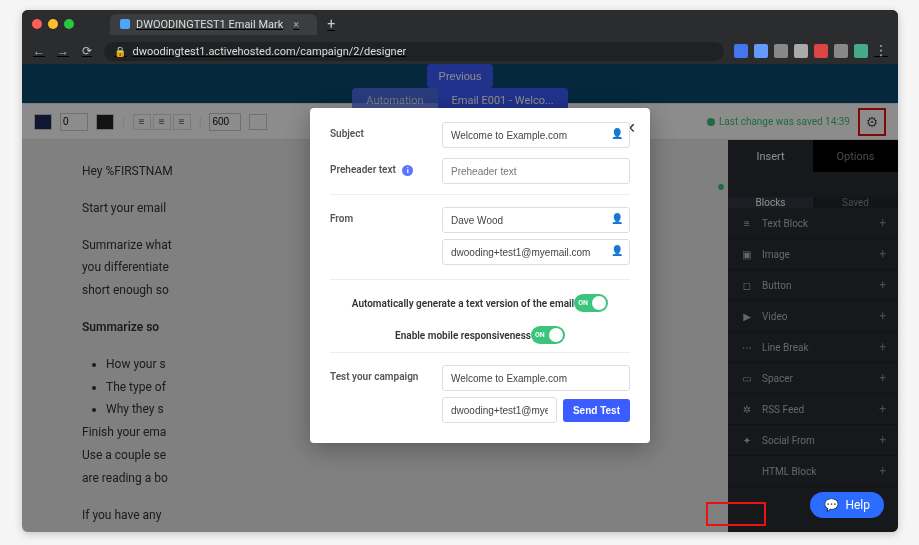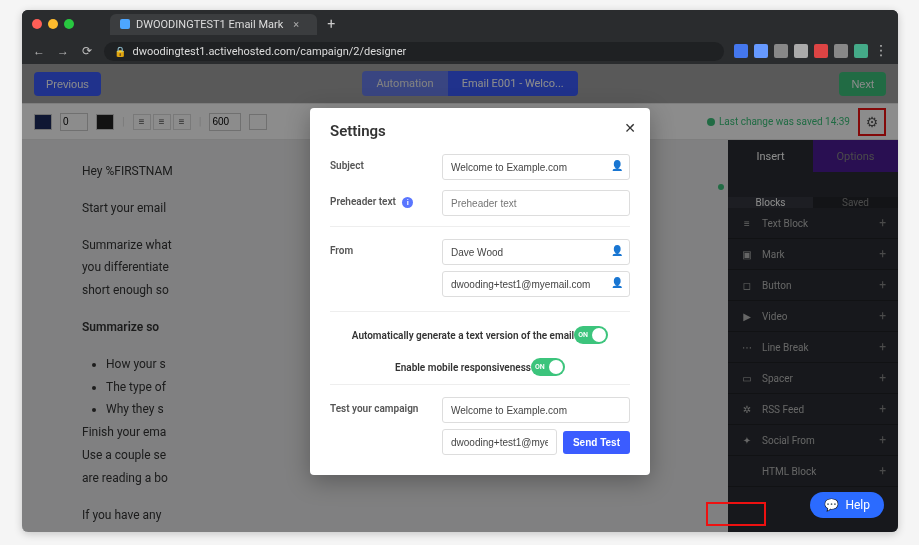--- a/index.html
+++ b/index.html
@@ -1,33 +1,33 @@
 <!DOCTYPE html>
 <html><head>
 <meta charset="utf-8">
 <style>
   * { box-sizing: border-box; margin: 0; padding: 0; }
   body { font-family: -apple-system, BlinkMacSystemFont, "Segoe UI", Roboto, sans-serif; background: #f5f5f5; width: 919px; height: 545px; overflow: hidden; position: relative; }
-  .browser-frame { position: absolute; top: 10px; left: 22px; width: 876px; height: 522px; background: #2a2c2e; border-radius: 6px; box-shadow: 0 2px 8px rgba(0,0,0,.2); overflow: hidden; }
+  .browser-frame { position: absolute; top: 10px; left: 22px; width: 876px; height: 522px; background: #2a2c2e; border-radius: 6px; box-shadow: 0 2px 8px rgba(0,0,0,.2); overflow: hidden; text-decoration: underline; }
   .titlebar { height: 28px; background: #2a2c2e; display: flex; align-items: center; padding: 0 10px; }
   .win-dot { width: 10px; height: 10px; border-radius: 50%; margin-right: 6px; }
   .red { background:#ff5f57;} .yel{background:#febc2e;} .grn{background:#28c840;}
   .tab { margin-left: 30px; background: #3b3d3f; color:#ddd; font-size:11px; padding:4px 18px 4px 10px; border-radius:6px 6px 0 0; position:relative; display:flex; align-items:center; gap:6px;}
   .tab .favicon{width:10px;height:10px;background:#4da6ff;border-radius:2px;}
   .tab .x{color:#aaa;font-size:11px;margin-left:4px;}
   .plus-tab{color:#ccc;margin-left:10px;font-size:14px;}
   .addrbar { height: 26px; background:#2a2c2e; display:flex; align-items:center; padding:0 10px; gap:10px; }
   .navico{color:#bbb;font-size:12px; width:14px; text-align:center;}
   .url { flex:1; background:#1f2123; border-radius:12px; font-size:11px; color:#ddd; padding:3px 10px; display:flex; align-items:center; gap:6px;}
   .url .lock{font-size:10px;color:#bbb;}
   .ext-icons{display:flex;gap:6px;}
   .ext-icons span{width:14px;height:14px;border-radius:2px;display:inline-block;}
   .content { position:absolute; top:54px; left:0; right:0; bottom:0; background:#f4f5f7; }
   .overlay-dim { position:absolute; inset:0; background:rgba(0,0,0,.45); z-index:5; }
-  .topbar1 { height:40px; background:#a3a3a3; display:flex; align-items:center; justify-content:space-between; padding:0 12px; border-bottom:1px solid #e5e5e5;}
+  .topbar1 { height:40px; background:#0c4a6e; display:flex; align-items:center; justify-content:space-between; padding:0 12px; border-bottom:1px solid #e5e5e5;flex-direction:column;}
   .btn { border:none; border-radius:4px; font-size:11px; padding:6px 12px; cursor:pointer;}
   .btn-prev{background:#3b5cff;color:#fff;}
   .pill-group{display:flex;gap:0;}
   .pill{background:#3b5cff;color:#fff;font-size:11px;padding:6px 14px;}
   .pill.light{background:#5a76ff;opacity:.8;}
   .pill:first-child{border-radius:4px 0 0 4px;}
   .pill:last-child{border-radius:0 4px 4px 0;}
   .right-btns{display:flex;gap:8px;}
   .btn-save{background:#3b5cff;color:#fff;}
   .btn-next{background:#3cc47c;color:#fff;}
@@ -40,21 +40,21 @@
   .align-btns span{width:18px;height:16px;border:1px solid #ddd;display:inline-flex;align-items:center;justify-content:center;font-size:10px;}
   .saved-text{color:#3cc47c;font-size:10px;display:flex;align-items:center;gap:4px;}
   .gear-box{width:28px;height:28px;border:2px solid #e11;display:flex;align-items:center;justify-content:center;font-size:14px;color:#555;margin-left:8px;}
   .editor-body{position:absolute;top:76px;left:0;right:0;bottom:0;display:flex;}
   .canvas{flex:1;background:#e9eaec;padding:20px 60px;font-size:12px;color:#333;line-height:1.9;}
   .canvas p{margin-bottom:14px;}
   .canvas strong{font-weight:600;}
   .canvas ul{margin-left:24px;margin-bottom:0;}
   .sidebar{width:170px;background:#2a2d33;color:#ccc;font-size:10px;display:flex;flex-direction:column;}
   .side-tabs{display:flex;height:32px;}
-  .side-tab{flex:1;display:flex;align-items:center;justify-content:center;color:#888;background:#4c1d95;font-size:11px;}
+  .side-tab{flex:1;display:flex;align-items:center;justify-content:center;color:#888;background:#000000;font-size:11px;}
   .side-tab.active{color:#fff;background:#2a2d33;}
   .side-subtabs{display:flex;height:28px;margin-top:8px;align-items:flex-end;}
   .side-subtab{flex:1;display:flex;align-items:center;justify-content:center;color:#888;background:#24262b;font-size:10px;}
   .side-subtab.active{background:#353840;color:#fff;}
   .block-item{display:flex;align-items:center;justify-content:space-between;padding:8px 12px;border-bottom:1px solid #1f2126;color:#bbb;}
   .block-item .lbl{display:flex;align-items:center;gap:8px;}
   .block-item .ico{width:14px;display:inline-block;text-align:center;}
   .block-item .plus{color:#888;font-size:12px;}
   .green-dot{width:6px;height:6px;background:#3cc47c;border-radius:50%;position:absolute;left:-10px;top:12px;}
   .help-pill{position:absolute;right:14px;bottom:14px;background:#2b6bff;color:#fff;border-radius:18px;padding:6px 14px;font-size:12px;display:flex;align-items:center;gap:6px;z-index:50;}
@@ -193,21 +193,21 @@
             <div class="block-item">
               <span class="lbl">
                 <span class="ico">≡</span>
                 <span>Text Block</span>
               </span>
               <span class="plus">+</span>
             </div>
             <div class="block-item">
               <span class="lbl">
                 <span class="ico">▣</span>
-                <span>Mark</span>
+                <span>Image</span>
               </span>
               <span class="plus">+</span>
             </div>
             <div class="block-item">
               <span class="lbl">
                 <span class="ico">◻</span>
                 <span>Button</span>
               </span>
               <span class="plus">+</span>
             </div>
@@ -259,21 +259,20 @@
 
     <div class="overlay-dim"></div>
 
     <div class="help-pill">
       <span>💬</span>
       <span>Help</span>
     </div>
   </div>
 
   <div class="modal">
-    <h2>Settings</h2>
     <span class="close">✕</span>
 
     <div class="frow">
       <label>Subject</label>
       <div class="fcol" style="position:relative">
         <input class="finput with-ico" value="Welcome to Example.com" style="">
         <span class="inico">👤</span>
       </div>
     </div>
 

